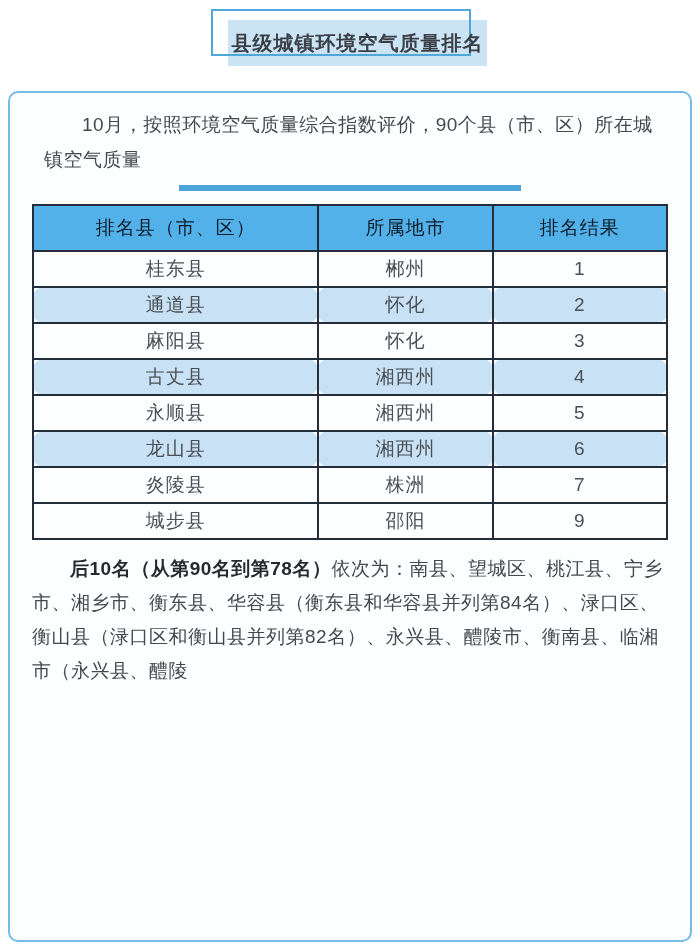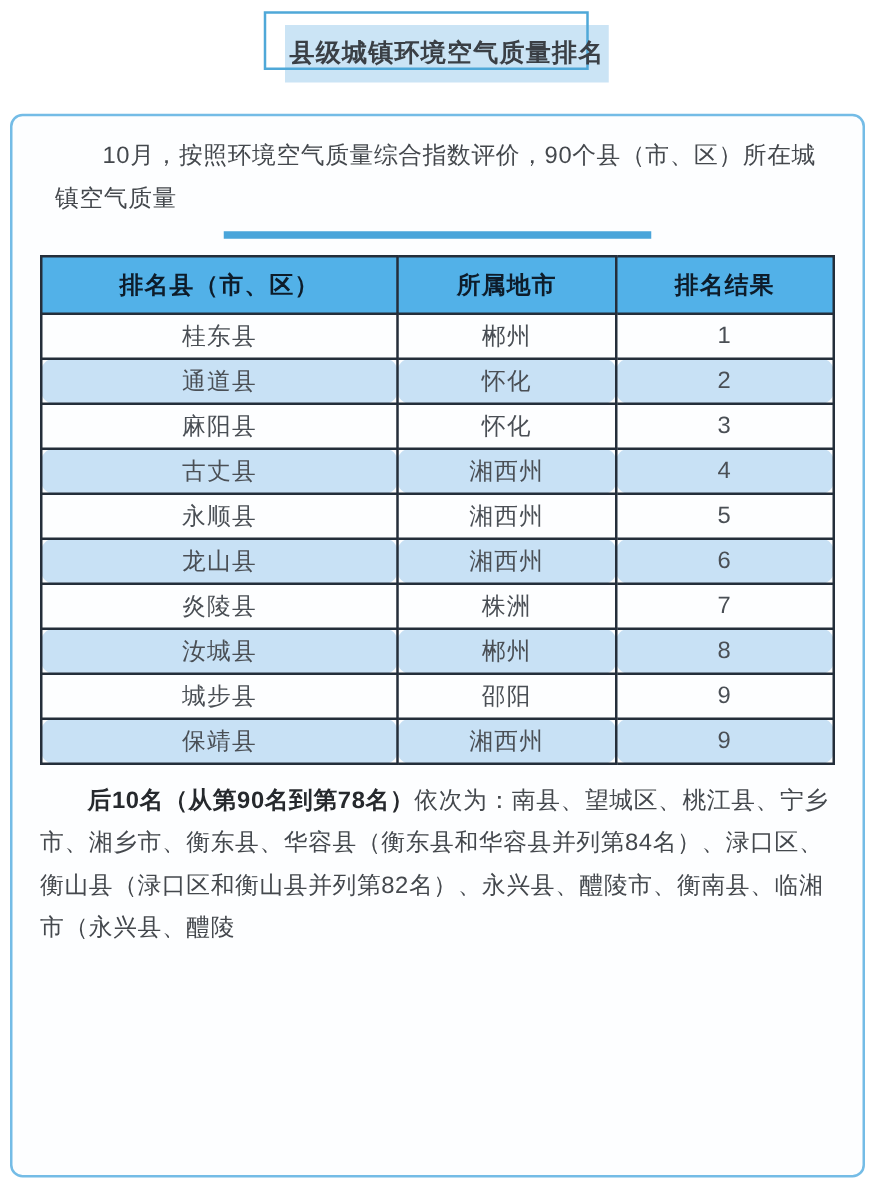--- a/index.html
+++ b/index.html
@@ -49,21 +49,21 @@
   .section-heading{
     text-align:center;font-size:21px;font-weight:bold;
     color:var(--accent);letter-spacing:1px;margin-top:4px;
   }
   .heading-bar{width:342px;height:6px;background:var(--accent);margin:7px auto 13px;}
   
   table{width:100%;border-collapse:collapse;table-layout:fixed;}
   th,td{border:2px solid var(--tbl-border);text-align:center;vertical-align:middle;}
   th{
     background:var(--head-bg);color:#0d1c2a;
-    font-size:19px;font-weight:bold;height:46px;letter-spacing:1px;
+    font-size:19px;font-weight:normal;height:46px;letter-spacing:1px;
   }
   td{height:36px;font-size:19px;color:#4a4f55;letter-spacing:1px;}
   tr.alt td{background:var(--alt-row);border-radius:10px;}
   col.c1{width:45%;}
   col.c2{width:27.5%;}
   col.c3{width:27.5%;}
 </style>
 </head>
 <body>
 
@@ -122,33 +122,23 @@
       <tr class="alt">
         <td>龙山县</td>
         <td>湘西州</td>
         <td>6</td>
       </tr>
       <tr>
         <td>炎陵县</td>
         <td>株洲</td>
         <td>7</td>
       </tr>
-      <tr class="alt">
-        <td>汝城县</td>
-        <td>郴州</td>
-        <td>8</td>
-      </tr>
       <tr>
         <td>城步县</td>
         <td>邵阳</td>
-        <td>9</td>
-      </tr>
-      <tr class="alt">
-        <td>保靖县</td>
-        <td>湘西州</td>
         <td>9</td>
       </tr>
     </tbody>
   </table>
 
   <p class="para p3"><b>后10名（从第90名到第78名）</b><span>依次为：南县、望城区、桃江县、宁乡市、湘乡市、衡东县、华容县（衡东县和华容县并列第84名）、渌口区、衡山县（渌口区和衡山县并列第82名）、永兴县、醴陵市、衡南县、临湘市（永兴县、醴陵</span></p>
 
 </div>
 
 </body></html>

